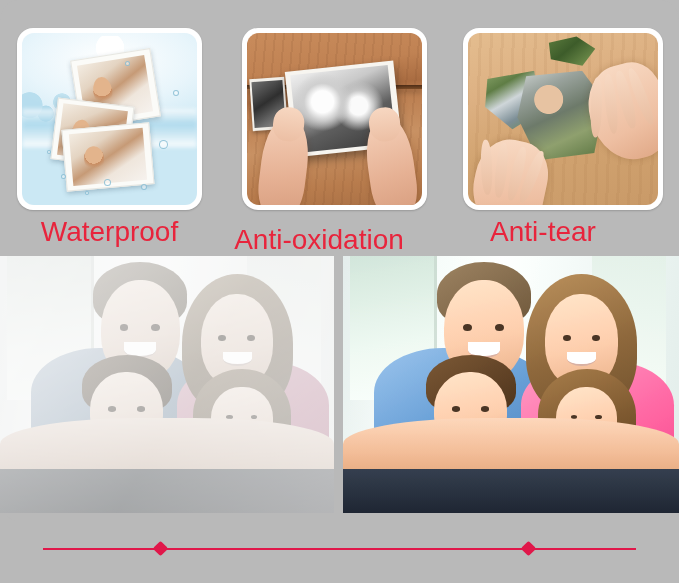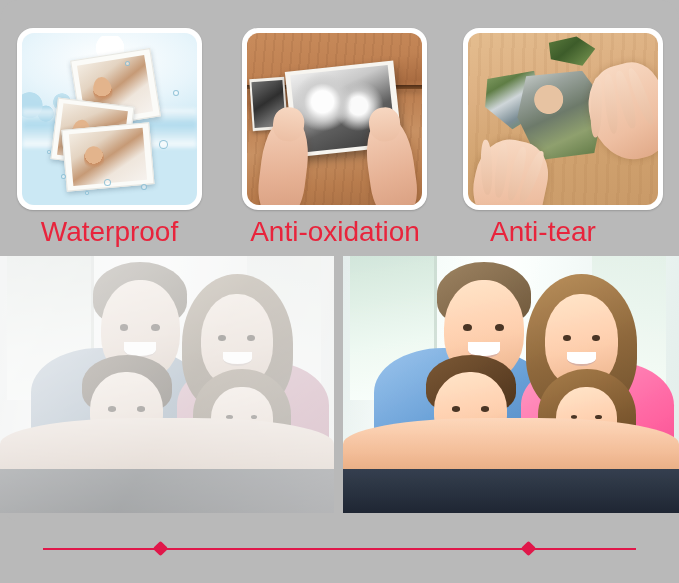--- a/index.html
+++ b/index.html
@@ -185,21 +185,21 @@
   .tr .hand-b i:nth-child(3){ left:48%; transform:rotate(2deg); }
   .tr .hand-b i:nth-child(4){ left:69%; transform:rotate(10deg); }
 
   
   .caption {
     position:absolute; top:214px; height:36px; line-height:36px;
     color:#e8243c; font-size:28px; white-space:nowrap;
     text-align:center;
   }
   .cap-1 { left:17px;  width:185px; }
-  .cap-2 { left:236px; width:198px; }
+  .cap-2 { left:220px; width:198px;margin-top:8px; }
   .cap-3 { left:443px; width:200px; }
 
   
   .compare { position:absolute; left:0; top:256px; width:679px; height:257px; }
   .shot { position:absolute; top:0; height:100%; overflow:hidden; }
   .shot-faded { left:0;     width:334px; }
   .shot-vivid { left:343px; width:336px; }
 
   .scene { position:absolute; inset:0; }
   .scene .bg {

